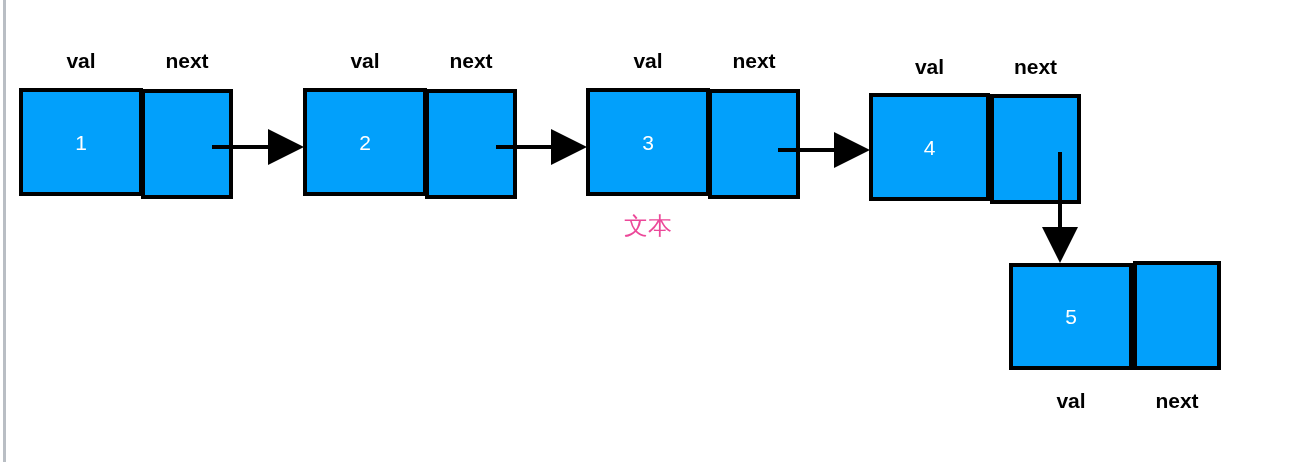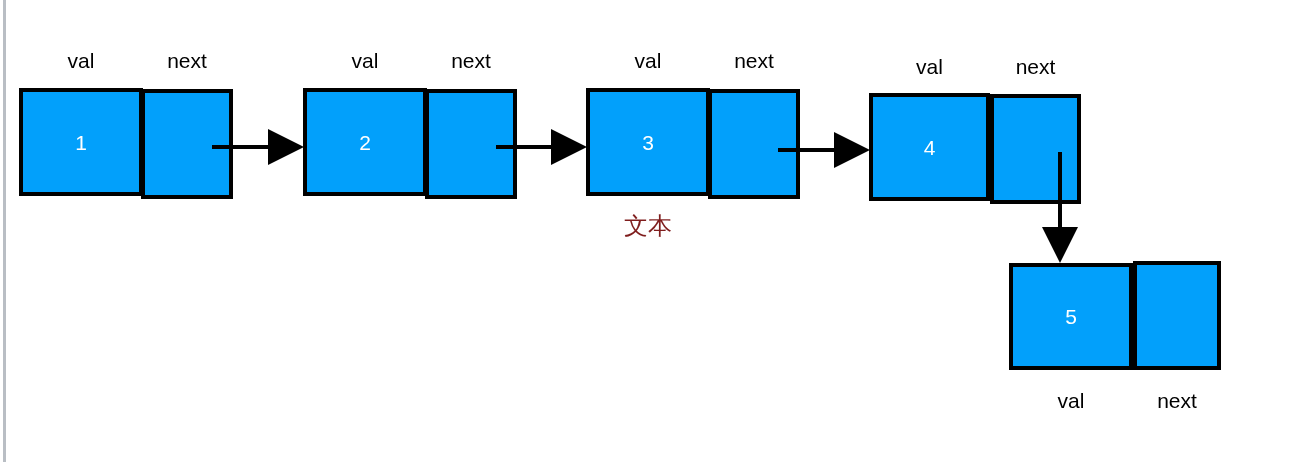--- a/index.html
+++ b/index.html
@@ -42,33 +42,33 @@
     color: #ffffff;
     font-size: 21px;
     font-weight: 400;
     line-height: 1;
     font-family: "Liberation Sans", "DejaVu Sans", sans-serif;
   }
   
   .caption {
     position: absolute;
     font-size: 21px;
-    font-weight: normal;
+    font-weight: bold;
     color: #000000;
     text-align: center;
     white-space: nowrap;
     line-height: 1;
     font-family: "Liberation Sans", "DejaVu Sans", sans-serif;
   }
   
   .annotation {
     position: absolute;
     font-size: 24px;
     font-weight: 400;
-    color: #7f1d1d;
+    color: #ec4899;
     text-align: center;
     white-space: nowrap;
     line-height: 1;
     font-family: "DejaVu Sans", "Liberation Sans", sans-serif;
   }
   
   .arrow-layer {
     position: absolute;
     left: 0;
     top: 0;

